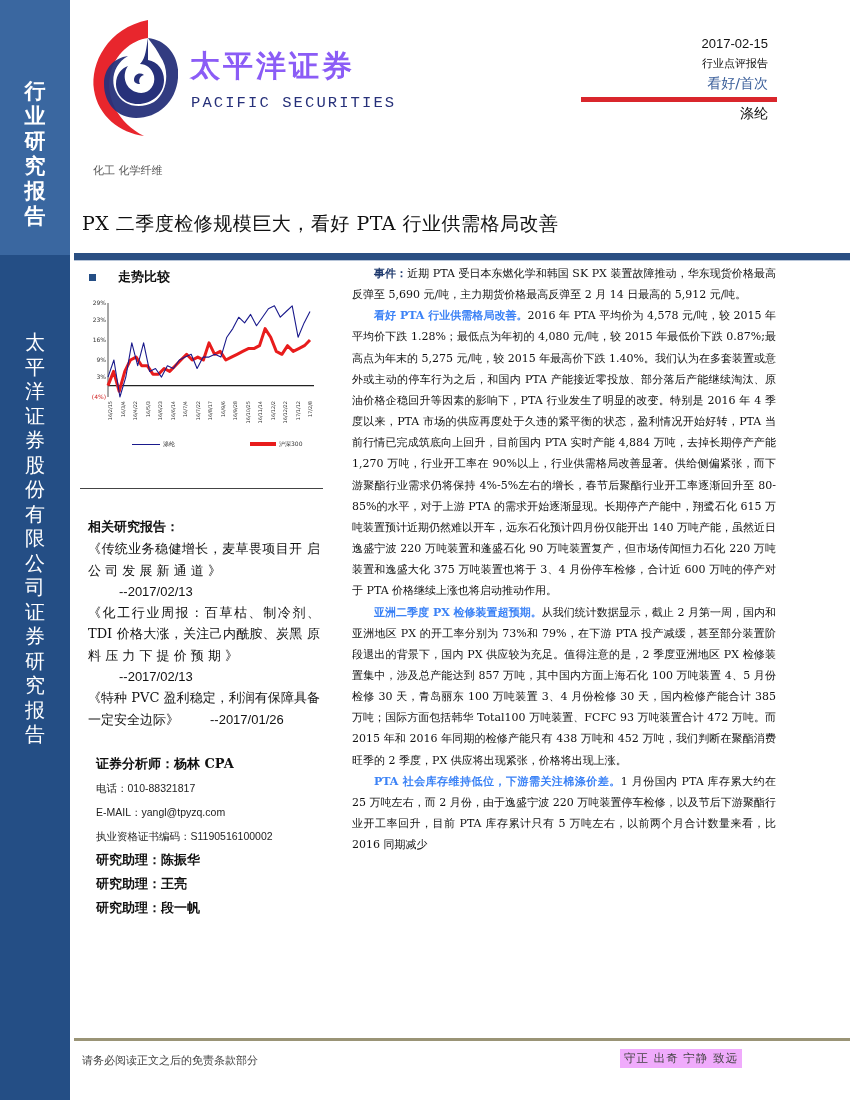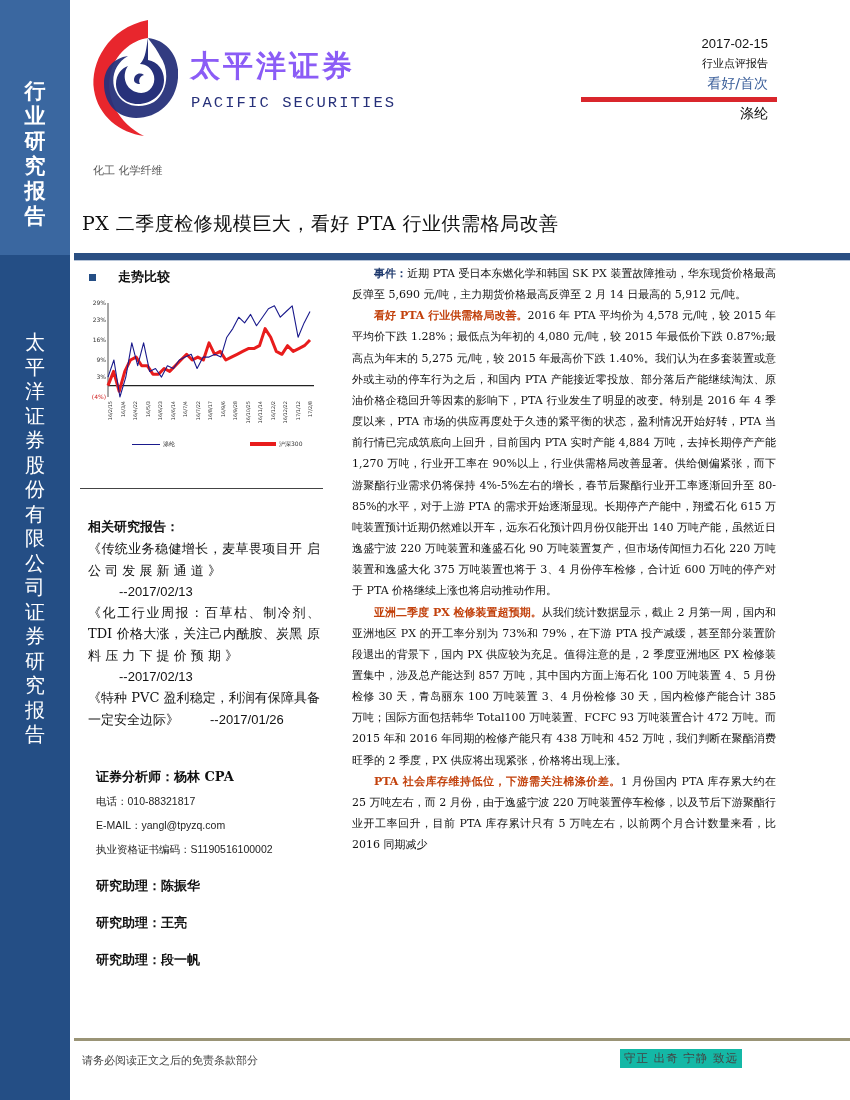--- a/index.html
+++ b/index.html
@@ -33,32 +33,32 @@
   .legend .swatch { display:inline-block; vertical-align:middle; margin-right:3px; }
   .chart-bottom-rule { position:absolute; left:80px; top:488px; width:243px; height:1px; background:#444; }
 
   .related { position:absolute; left:88px; top:516px; width:232px; font-family:"DejaVu Serif", serif; font-size:13px; line-height:21.3px; }
   .related .h { font-weight:bold; margin-bottom:1px; }
   .related .item { text-align:justify; text-align-last:auto; }
   .related .date { font-family:"Liberation Sans", sans-serif;margin-left:31px; }
 
   .analyst { position:absolute; left:96px; top:752px; width:230px; font-family:"DejaVu Serif", serif; font-size:12.5px; }
   .analyst .row { height:24px; line-height:24px; white-space:nowrap; }
-  .analyst .bold { font-weight:bold; font-size:13px;margin-top:13px; }
+  .analyst .bold { font-weight:bold; font-size:13px; }
   .analyst .small { font-size:10.5px; color:#222; }
   .analyst .sans { font-family:"Liberation Sans", sans-serif; }
 
   .body-col { position:absolute; left:352px; top:263px; width:424px; font-family:"DejaVu Serif", serif; font-size:11px; line-height:21.15px; color:#111; }
   .body-col p { margin:0; text-indent:2em; text-align:justify; }
-  .body-col .lead { font-weight:bold; color:#c2410c; }
+  .body-col .lead { font-weight:bold; color:#3b82f6; }
   .body-col .lead-dark { font-weight:bold; color:#1f3a6e; }
 
   .footer-rule { position:absolute; left:74px; top:1038px; width:776px; height:3px; background:#9a9476; }
   .footer-disc { position:absolute; left:82px; top:1053px; font-family:"DejaVu Serif", serif; font-size:11px; color:#444; }
-  .footer-motto { position:absolute; left:620px; top:1049px; padding:2px 4px; background:#14b8a6; font-family:"DejaVu Serif", serif; font-size:11.5px; color:#444; letter-spacing:1px; }
+  .footer-motto { position:absolute; left:620px; top:1049px; padding:2px 4px; background:#f0abfc; font-family:"DejaVu Serif", serif; font-size:11.5px; color:#444; letter-spacing:1px; }
 </style>
 </head>
 <body>
 
 <div class="side-top"></div>
 <div class="side-bottom"></div>
 <div class="side-title" id="sideTitle">
     <span>行</span>
     <span>业</span>
     <span>研</span>

